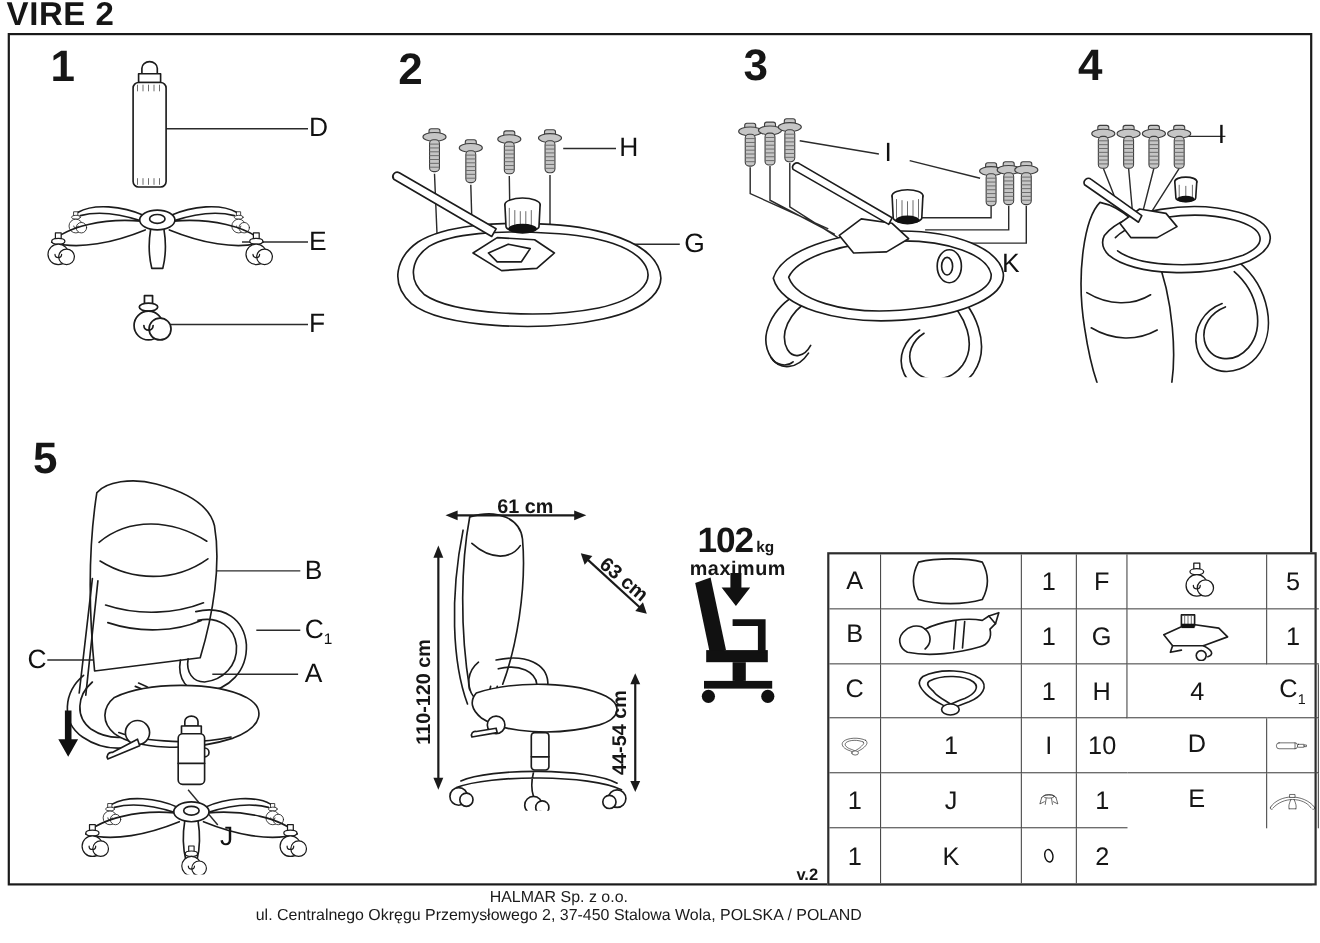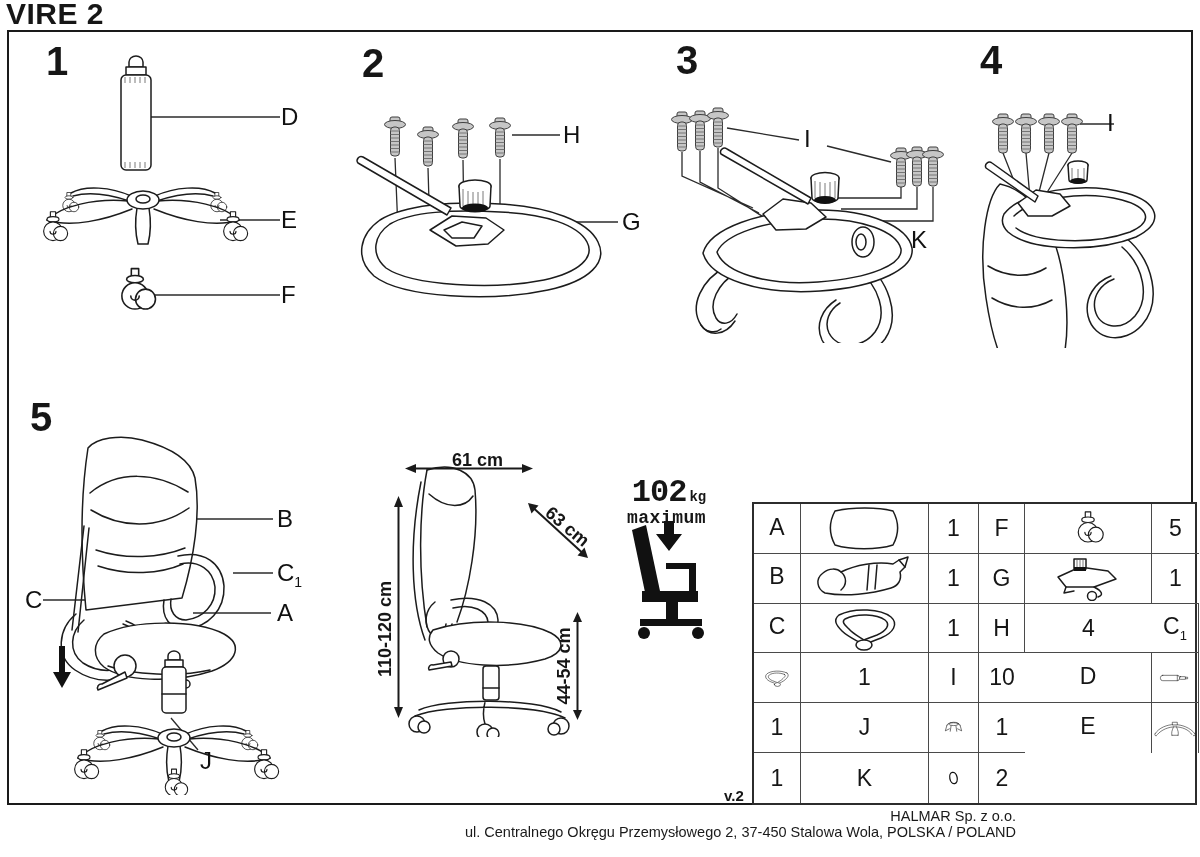--- a/index.html
+++ b/index.html
@@ -15,21 +15,21 @@
   .title{
     position:absolute;left:6px;top:-2px;font-size:30px;font-weight:bold;
     letter-spacing:.5px;line-height:32px;
   }
   .stepnum{position:absolute;font-size:40px;font-weight:bold;line-height:1;}
   .plabel{position:absolute;font-size:24px;line-height:26px;color:#111;}
   .plabel sub{font-size:14px;line-height:10px;}
   .dimlabel{position:absolute;font-size:18px;font-weight:bold;white-space:nowrap;}
   .dimrot{transform:translate(-50%,-50%) rotate(-90deg);}
   .dimrot40{transform:translate(-50%,-50%) rotate(40deg);}
-  .kgblock{position:absolute;text-align:left;font-family:Liberation Mono, monospace;}
+  .kgblock{position:absolute;text-align:right;}
   .kgline{display:flex;align-items:baseline;justify-content:center;gap:3px;}
   .kgval{font-size:32px;font-weight:bold;letter-spacing:-1px;}
   .kgunit{font-size:14px;font-weight:bold;margin-top:20px;}
   .kgmax{font-size:18px;font-weight:bold;margin-top:-3px;letter-spacing:.5px;}
   
   svg{display:block;}
   .ln{stroke:#1c1c1c;fill:none;stroke-width:1.5;stroke-linecap:round;stroke-linejoin:round;}
   .fillw{fill:#ffffff;}
   .metal{fill:#c6c6c6;stroke:#3f3f3f;stroke-width:1;}
   .thread{stroke:#6b6b6b;stroke-width:.9;fill:none;}
@@ -51,21 +51,21 @@
   .pcell.no-b{border-bottom:none;}
   .pletter{font-size:23px;}
   .pletter sub{font-size:13px;}
   .pqty{font-size:23px;}
   .note{
     position:absolute;right:4px;bottom:1px;font-size:14px;font-weight:bold;
     white-space:nowrap;
   }
   .version{position:absolute;left:724px;top:787px;font-size:15px;font-weight:bold;}
   .footer{
-    position:absolute;left:0;top:809px;width:1016px;text-align:right;
+    position:absolute;left:0;top:809px;width:1016px;text-align:center;
     font-size:14.5px;line-height:15.6px;color:#1a1a1a;
   }
 </style>
 </head>
 <body>
 
 <svg width="0" height="0" style="position:absolute" aria-hidden="true">
   <defs>
     <g id="vscrew">
       <rect class="metal" x="-5" y="0" width="10" height="6" rx="2"></rect>

